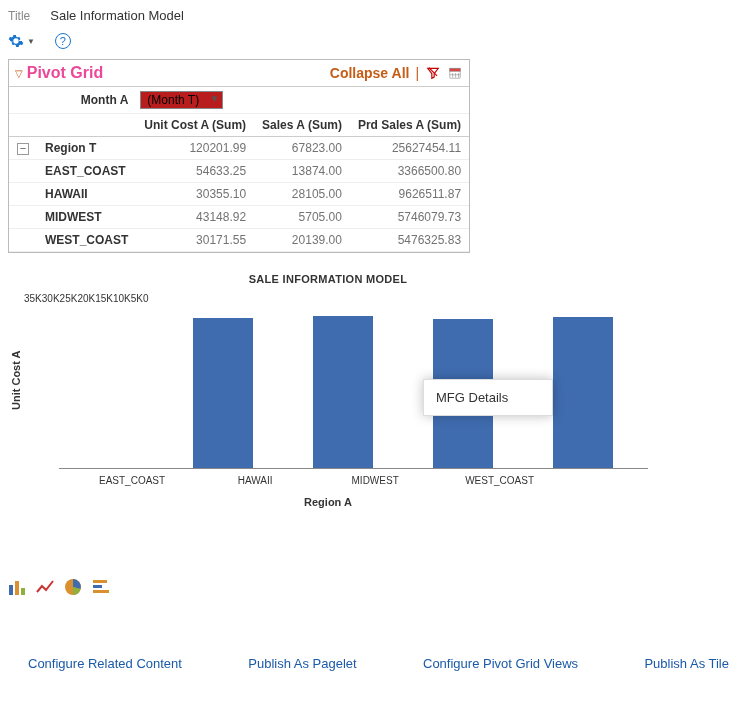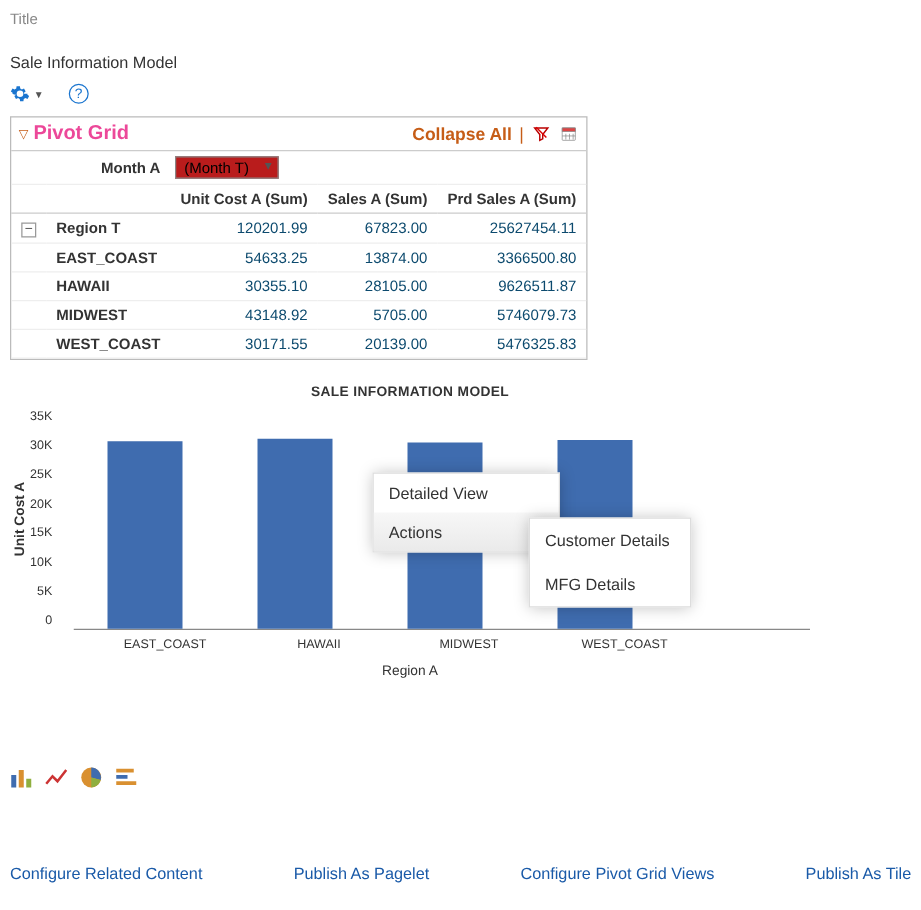--- a/index.html
+++ b/index.html
@@ -5,71 +5,71 @@
   * { box-sizing: border-box; }
   body {
     font-family: Arial, Helvetica, sans-serif;
     font-size: 12px;
     margin: 0;
     padding: 8px;
     width: 737px;
     color: #333;
     background: #fff;
   }
-  .title-row { display: flex; align-items: flex-start; gap: 20px; margin-bottom: 10px; flex-direction: column; }
+  .title-row { display: flex; align-items: center; gap: 20px; margin-bottom: 10px; }
   .title-label { color: #888; font-size: 12px; }
   .title-value { color: #333; font-size: 13px; }
   .toolbar-row { display: flex; align-items: center; gap: 20px; margin-bottom: 10px; }
   .gear { color:#1a75cf; font-size:16px; display:inline-flex; align-items:center; cursor:pointer; }
   .gear .tri { font-size:8px; color:#555; margin-left:3px; }
   .help { width:16px; height:16px; border:1px solid #1a75cf; color:#1a75cf; border-radius:50%; display:inline-flex; align-items:center; justify-content:center; font-size:11px; cursor:pointer; }
 
   .pivot-box { border:1px solid #bbb; display:inline-block; min-width: 440px; }
   .pivot-header { display:flex; align-items:center; justify-content:space-between; padding:4px 6px; border-bottom:1px solid #ccc; }
   .pivot-header-left { display:flex; align-items:center; gap:4px;}
   .pivot-title { color:#ec4899; font-weight:bold; font-size:16px; }
   .tri-down { color:#c65d17; font-size:10px; }
   .pivot-header-right { display:flex; align-items:center; gap:6px; color:#c65d17; font-weight:bold; font-size:14px; }
   .pipe { color:#c65d17; font-weight:normal; }
   .small-ico { width:16px; height:16px; display:inline-flex; align-items:center; justify-content:center; cursor:pointer; font-size:14px;}
 
   table.pivot { border-collapse: collapse; }
   table.pivot td, table.pivot th { padding:4px 8px; border-bottom:1px solid #eee; white-space:nowrap; font-size:12px; }
   table.pivot th { font-weight:bold; text-align:center; border-bottom:1px solid #ccc; }
-  table.pivot td.num { text-align:right; color:#0c4a6e; }
+  table.pivot td.num { text-align:right; color:#737373; }
   table.pivot td.rowhdr { font-weight:bold; }
   .dd { -webkit-appearance: none; appearance:none; border:1px solid #888; background:#b91c1c; padding:1px 22px 1px 6px; font-size:12px; position:relative; }
   .dd-wrap { position:relative; display:inline-block; }
   .dd-wrap::after { content:"▾"; position:absolute; right:6px; top:1px; color:#555; pointer-events:none; font-size:11px; }
   .expander { width:12px; height:12px; border:1px solid #999; display:inline-flex; align-items:center; justify-content:center; font-size:11px; line-height:1; cursor:pointer; color:#555;}
 
   .chart-area { margin-top: 20px; width: 640px; position:relative; }
   .chart-title { text-align:center; font-weight:bold; font-size:11px; letter-spacing:0.3px; margin-bottom:8px;}
   .chart-body { display:flex; align-items:stretch; }
   .ylabel { writing-mode: vertical-rl; transform: rotate(180deg); text-align:center; font-size:11px; font-weight:bold; padding:0 2px;}
-  .yaxis { display:flex; flex-direction:column; justify-content:space-between; align-items:flex-end; padding-right:4px; font-size:10px; color:#333; height:175px;}
+  .yaxis { display:flex; flex-direction:row; justify-content:space-between; padding-right:4px; font-size:10px; color:#333; height:175px;}
   .plot { position:relative; flex:1; height:175px; display:flex; align-items:flex-end; gap:60px; padding:0 40px;}
   .bar-slot { flex:0 0 60px; display:flex; align-items:flex-end; justify-content:center; position:relative;}
   .bar { width:60px; background:#3f6caf; }
   .xaxis-line { height:1px; background:#888; margin-left:51px;}
   .xticks { display:flex; margin-left:51px; padding:0 40px; gap:60px;}
   .xtick { flex:0 0 60px; text-align:center; font-size:10px; padding-top:6px;}
-  .xlabel { text-align:center; font-size:11px; font-weight:normal; margin-top:10px;}
+  .xlabel { text-align:center; font-size:11px; font-weight:bold; margin-top:10px;}
 
   
   .menu1 { position:absolute; left:290px; top:70px; width:150px; background:#fff; border:1px solid #ddd; box-shadow:0 0 12px rgba(0,0,0,0.25); z-index:5;}
   .menu1 .mi { padding:8px 12px; font-size:13px; color:#333; display:flex; justify-content:space-between; align-items:center; cursor:pointer;}
   .menu1 .mi.hov { background:linear-gradient(#f7f7f7,#eaeaea);}
   .submenu { position:absolute; left:415px; top:106px; width:130px; background:#fff; border:1px solid #ddd; box-shadow:0 0 12px rgba(0,0,0,0.25); z-index:6;}
   .submenu .mi { padding:10px 12px; font-size:13px; cursor:pointer;}
 
   .chart-type-row { margin-top:70px; display:flex; gap:10px;}
   .ct-ico { width:18px; height:18px; display:inline-block; cursor:pointer;}
   .footer-links { margin-top:60px; display:flex; justify-content:space-between; font-size:13px;}
-  .footer-links a { color:#1a5aa8; text-decoration:none; cursor:pointer;}
+  .footer-links a { color:#1a5aa8; text-decoration:none; cursor:pointer;margin-left:20px;}
 </style>
 </head>
 <body>
 
 
 
 
 <div class="title-row">
   <span class="title-label">Title</span>
   <span class="title-value">Sale Information Model</span>
@@ -205,33 +205,21 @@
   </div>
   <div class="xaxis-line"></div>
   <div class="xticks" id="xticks">
       <div class="xtick">EAST_COAST</div>
       <div class="xtick">HAWAII</div>
       <div class="xtick">MIDWEST</div>
       <div class="xtick">WEST_COAST</div>
     </div>
   <div class="xlabel">Region A</div>
 
-  <div class="menu1">
-    <div class="mi">
-      <span>Detailed View</span>
-    </div>
-    <div class="mi hov">
-      <span>Actions</span>
-      <span style="color:#777;">▸</span>
-    </div>
-  </div>
   <div class="submenu">
-    <div class="mi">
-      <span>Customer Details</span>
-    </div>
     <div class="mi">
       <span>MFG Details</span>
     </div>
   </div>
 </div>
 
 
 <div class="chart-type-row">
   <span class="ct-ico">
     <svg viewBox="0 0 18 18">

